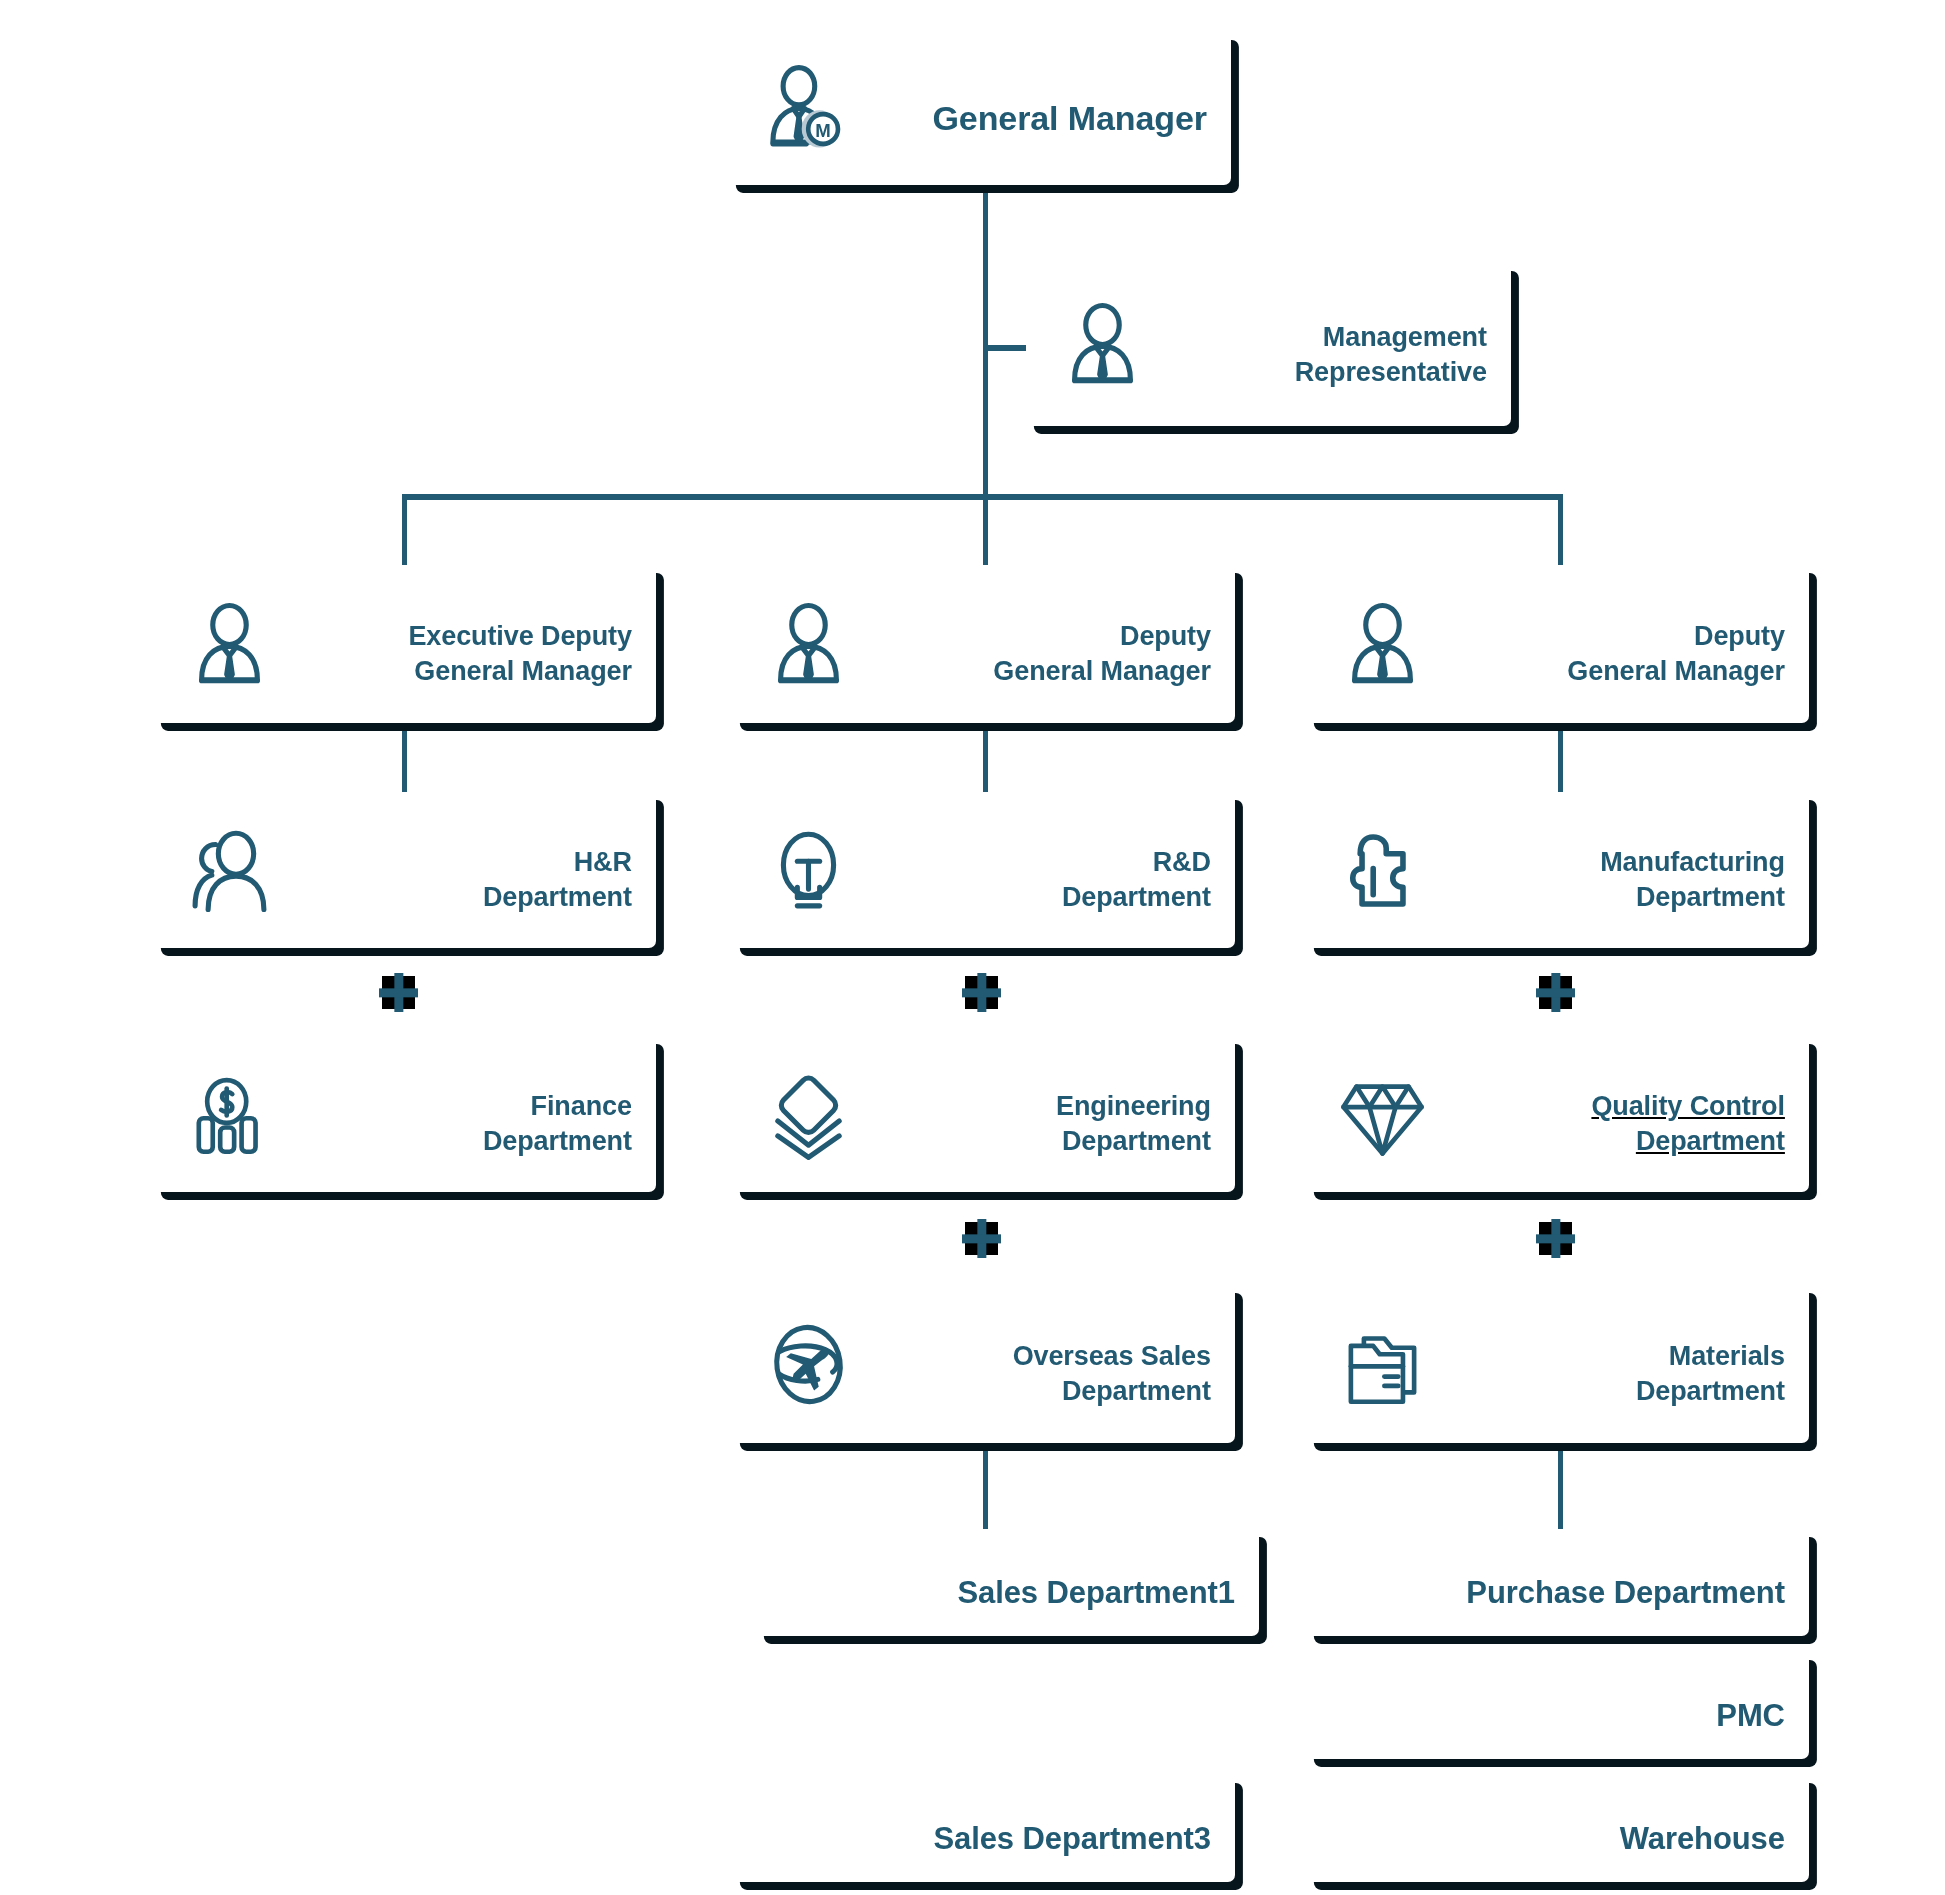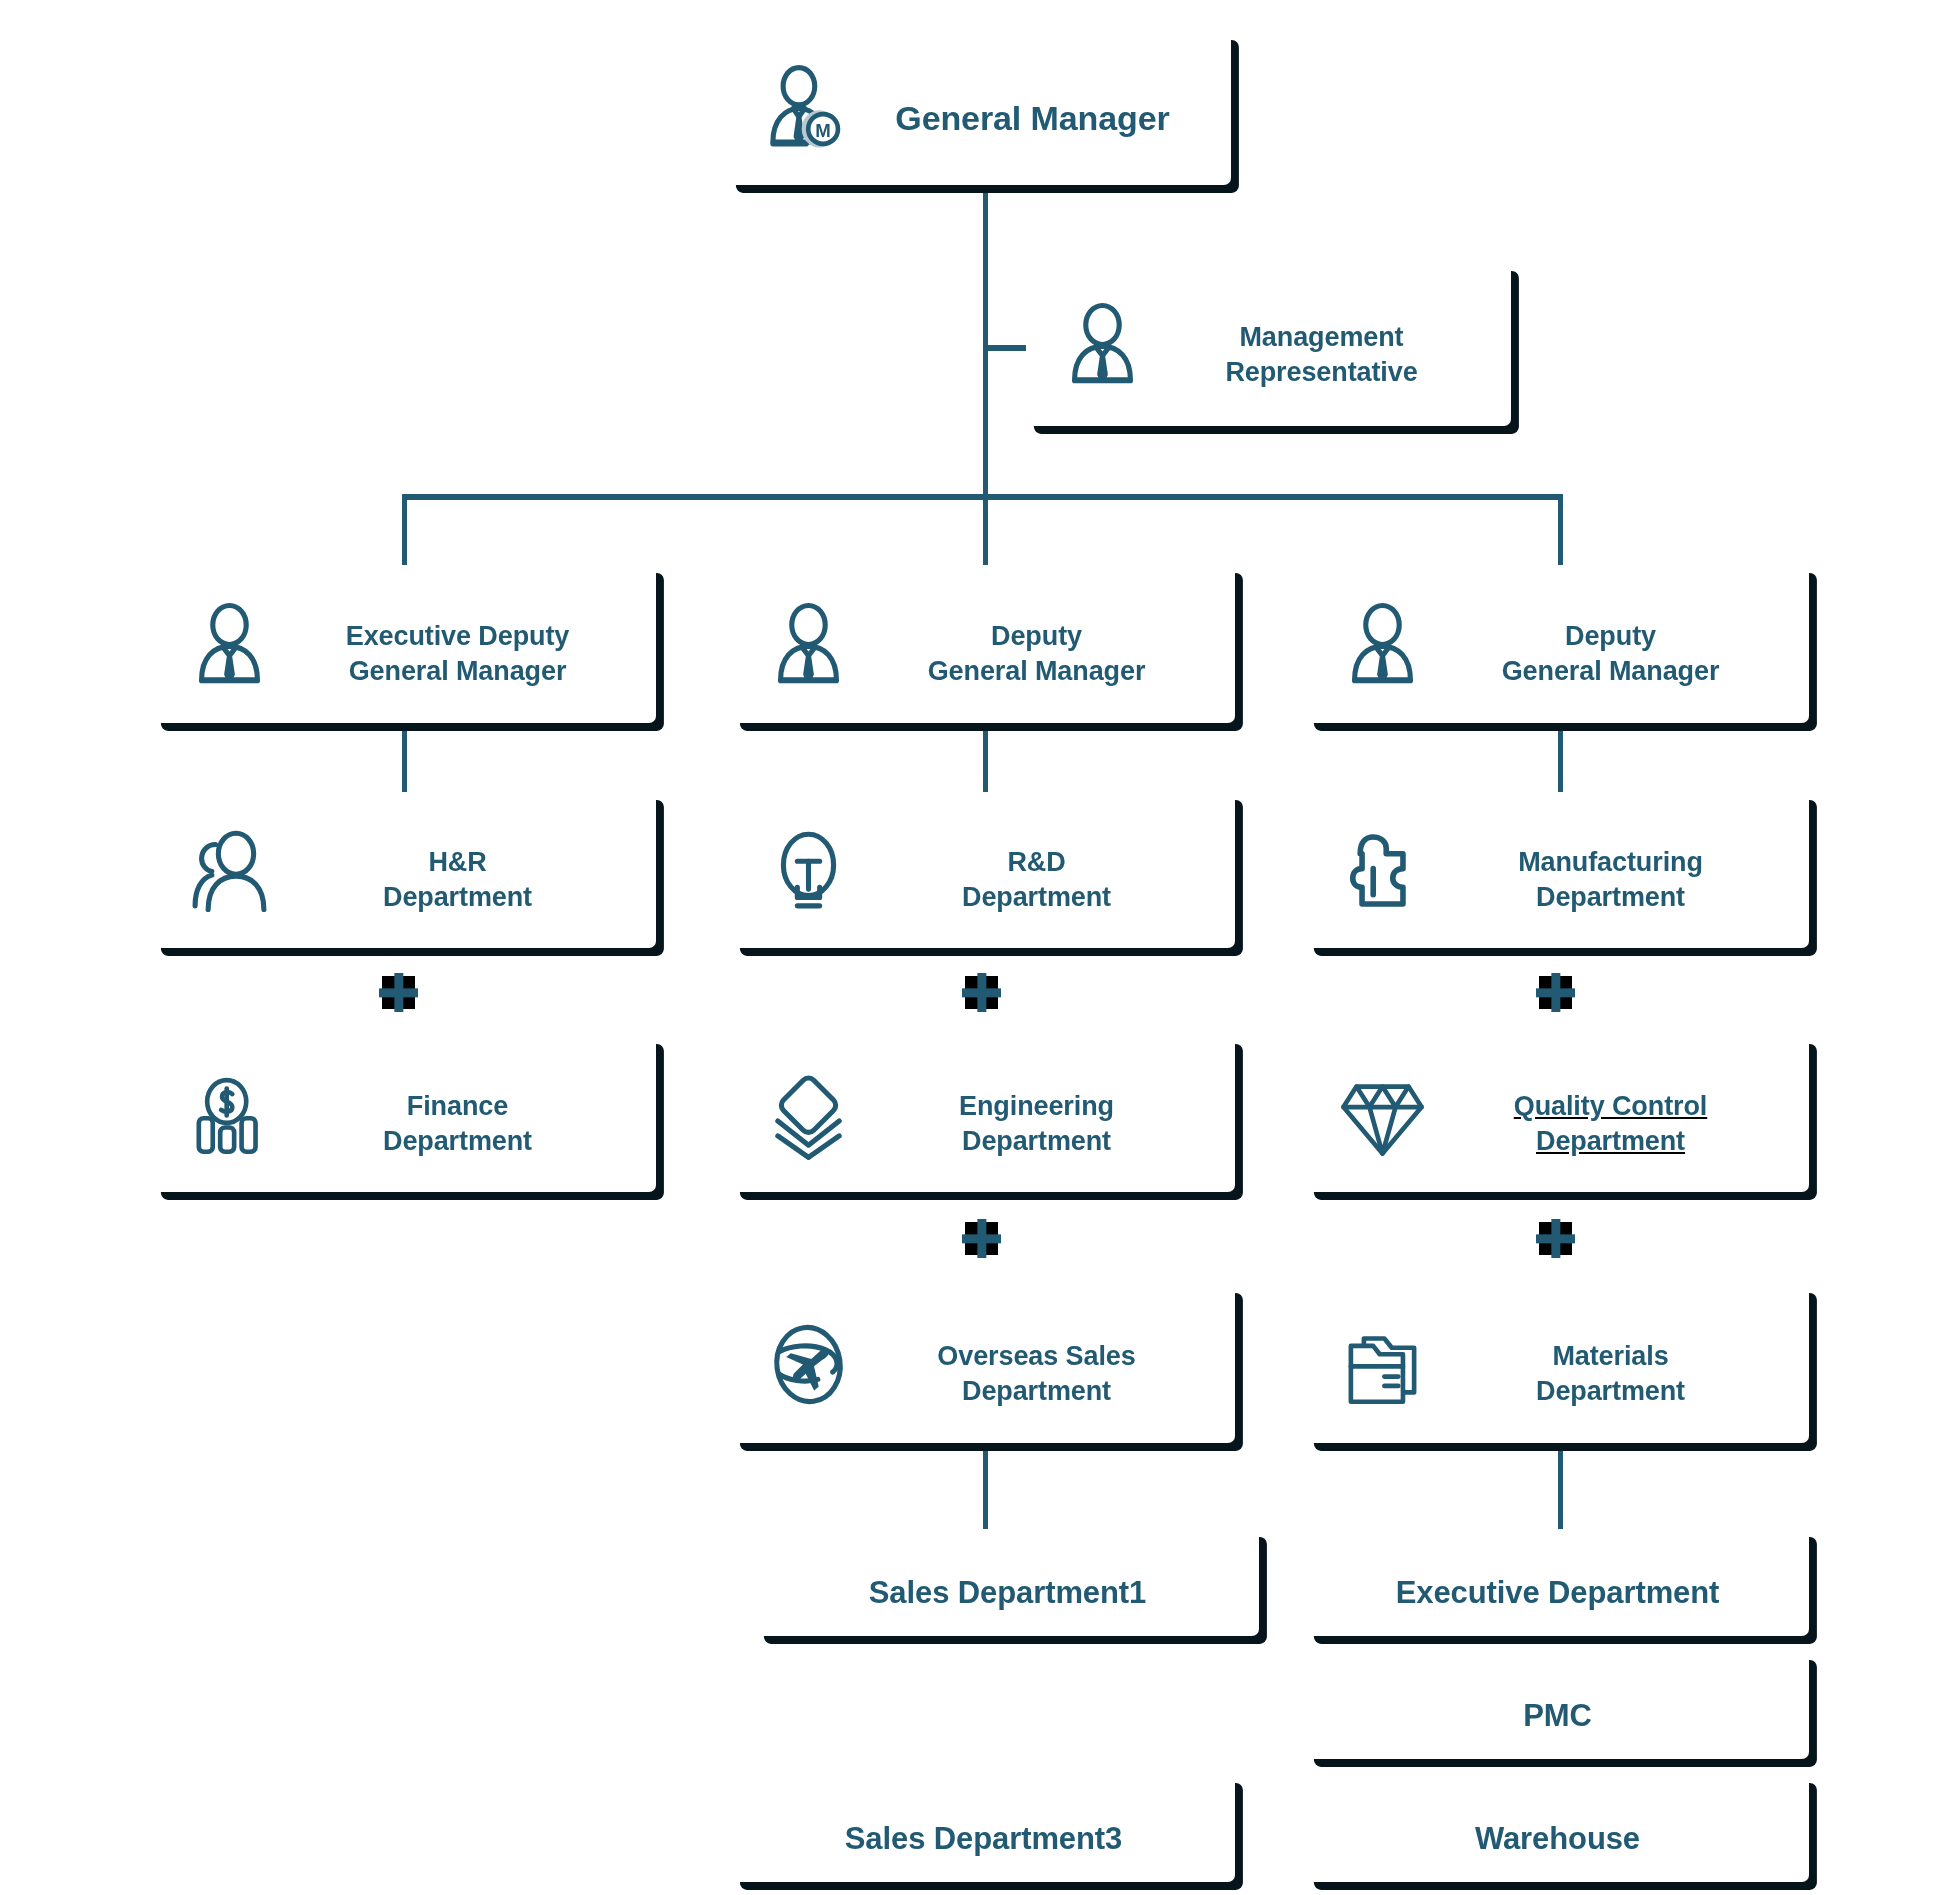--- a/index.html
+++ b/index.html
@@ -88,21 +88,21 @@
     margin-left: 13px;
   }
   .node .icon svg {
     width: 100%;
     height: 100%;
     display: block;
   }
 
   .node .label {
     flex: 1 1 auto;
-    text-align: center;
+    text-align: right;
     color: #215A72;
     font-weight: bold;
     line-height: 1.28;
     letter-spacing: -0.1px;
     white-space: pre-line;
     padding: 0 7.1px;
     margin-top: 20px;
   }
   .node.with-icon .label { font-size: 27px; }
   .node.text-only .label { font-size: 31px; }
@@ -372,21 +372,21 @@
     </div>
   </div>
   <div class="node text-only" style="left:732px; top:1775px; width:503px; height:107px;">
     <div class="inner">
       <span class="label">Sales Department3</span>
     </div>
   </div>
 
   <div class="node text-only" style="left:1306px; top:1529px; width:503px; height:107px;">
     <div class="inner">
-      <span class="label">Executive Department</span>
+      <span class="label">Purchase Department</span>
     </div>
   </div>
   <div class="node text-only" style="left:1306px; top:1652px; width:503px; height:107px;">
     <div class="inner">
       <span class="label">PMC</span>
     </div>
   </div>
   <div class="node text-only" style="left:1306px; top:1775px; width:503px; height:107px;">
     <div class="inner">
       <span class="label">Warehouse</span>

